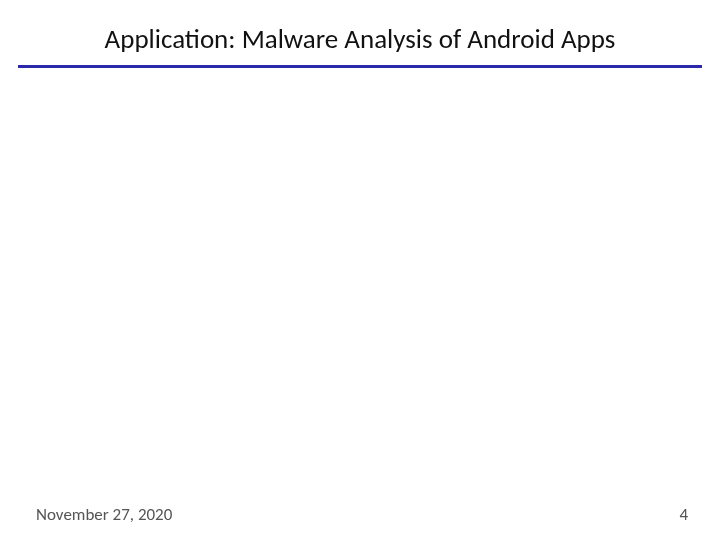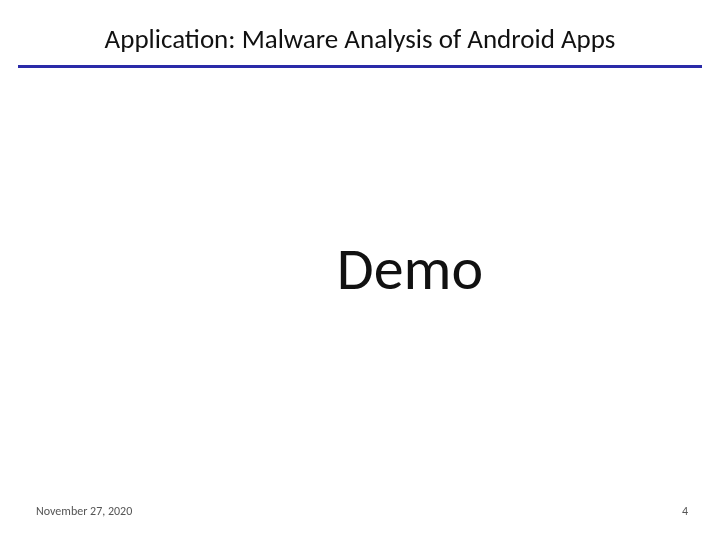--- a/index.html
+++ b/index.html
@@ -33,31 +33,30 @@
       font-weight: 400;
       color: #111;
       padding-left: 100px;
     }
     .footer {
       position: absolute;
       bottom: 16px;
       left: 0;
       right: 0;
       height: 20px;
-      font-size: 12px;
+      font-size: 17px;
       color: #555;
     }
     .footer-left { position: absolute; left: 36px; }
     .footer-center { position: absolute; left: 0; right: 0; text-align: center; }
     .footer-right { position: absolute; right: 32px; }
   </style>
 </head>
 <body>
 
 <div class="slide">
   <div class="title">Application: Malware Analysis of Android Apps</div>
   <div class="rule"></div>
-  <div class="body-text">Demo</div>
   <div class="footer">
     <span class="footer-left">November 27, 2020</span>
     <span class="footer-right">4</span>
   </div>
 </div>
 
 </body></html>

